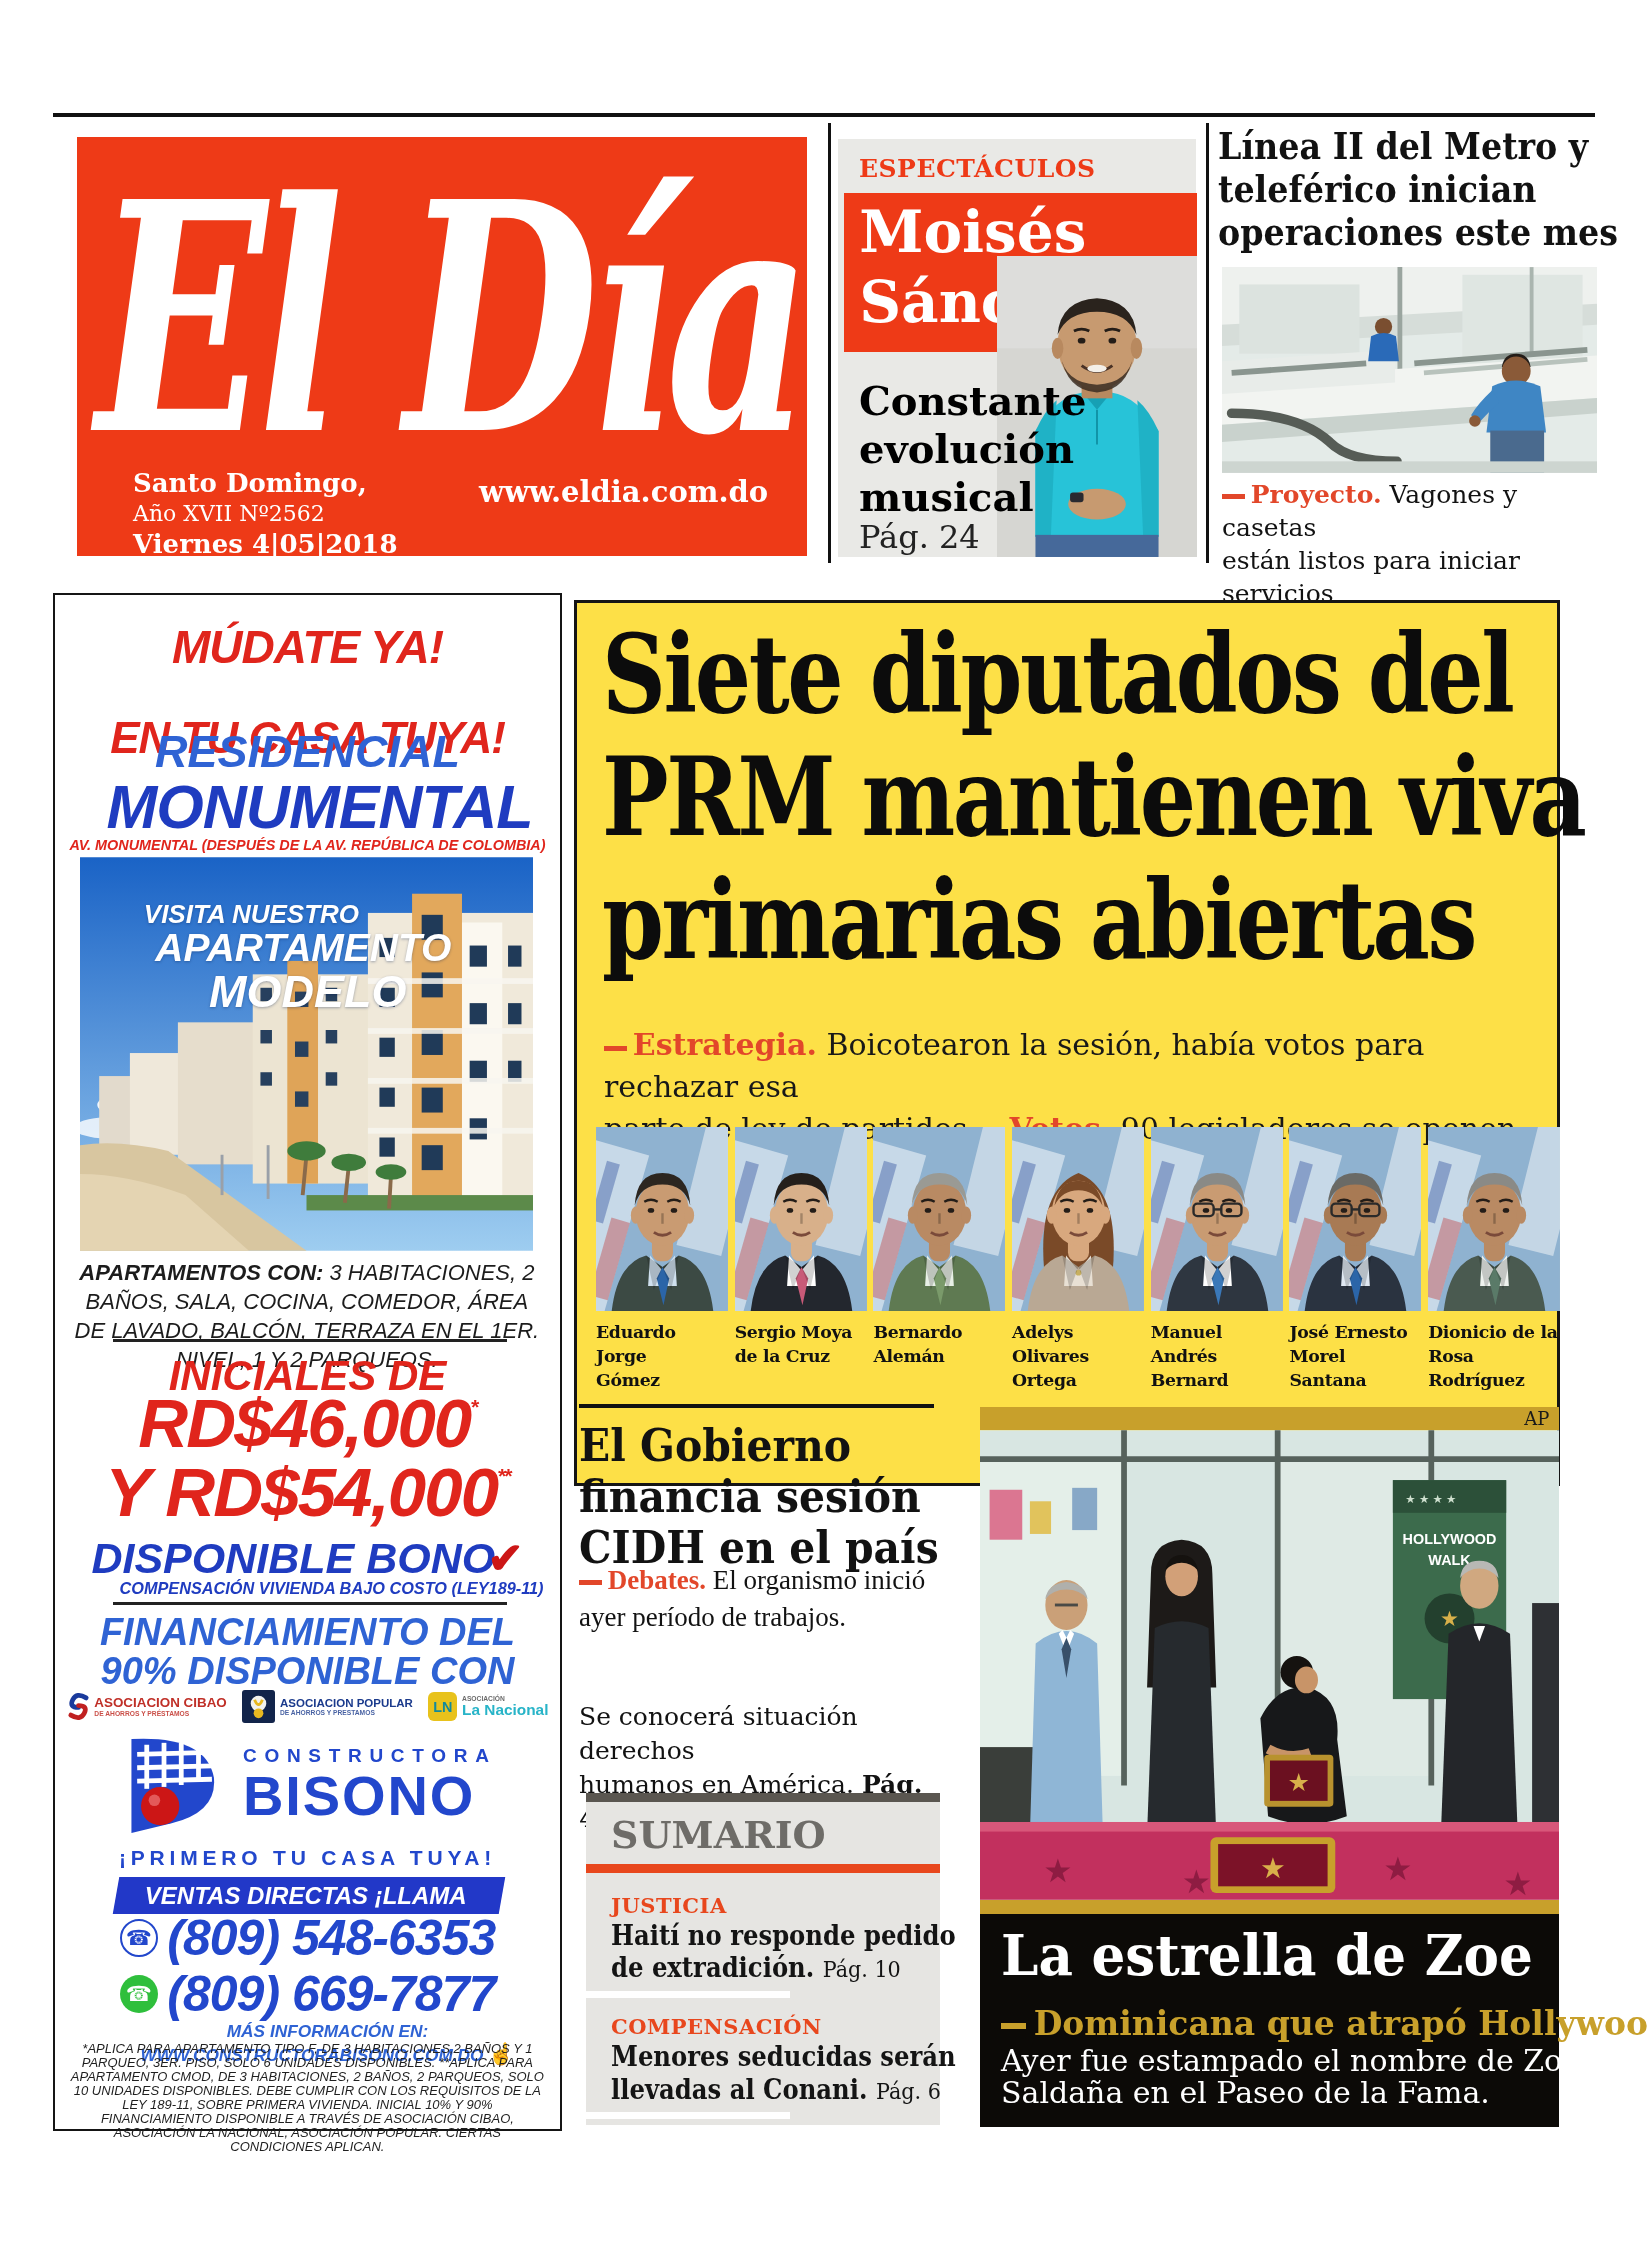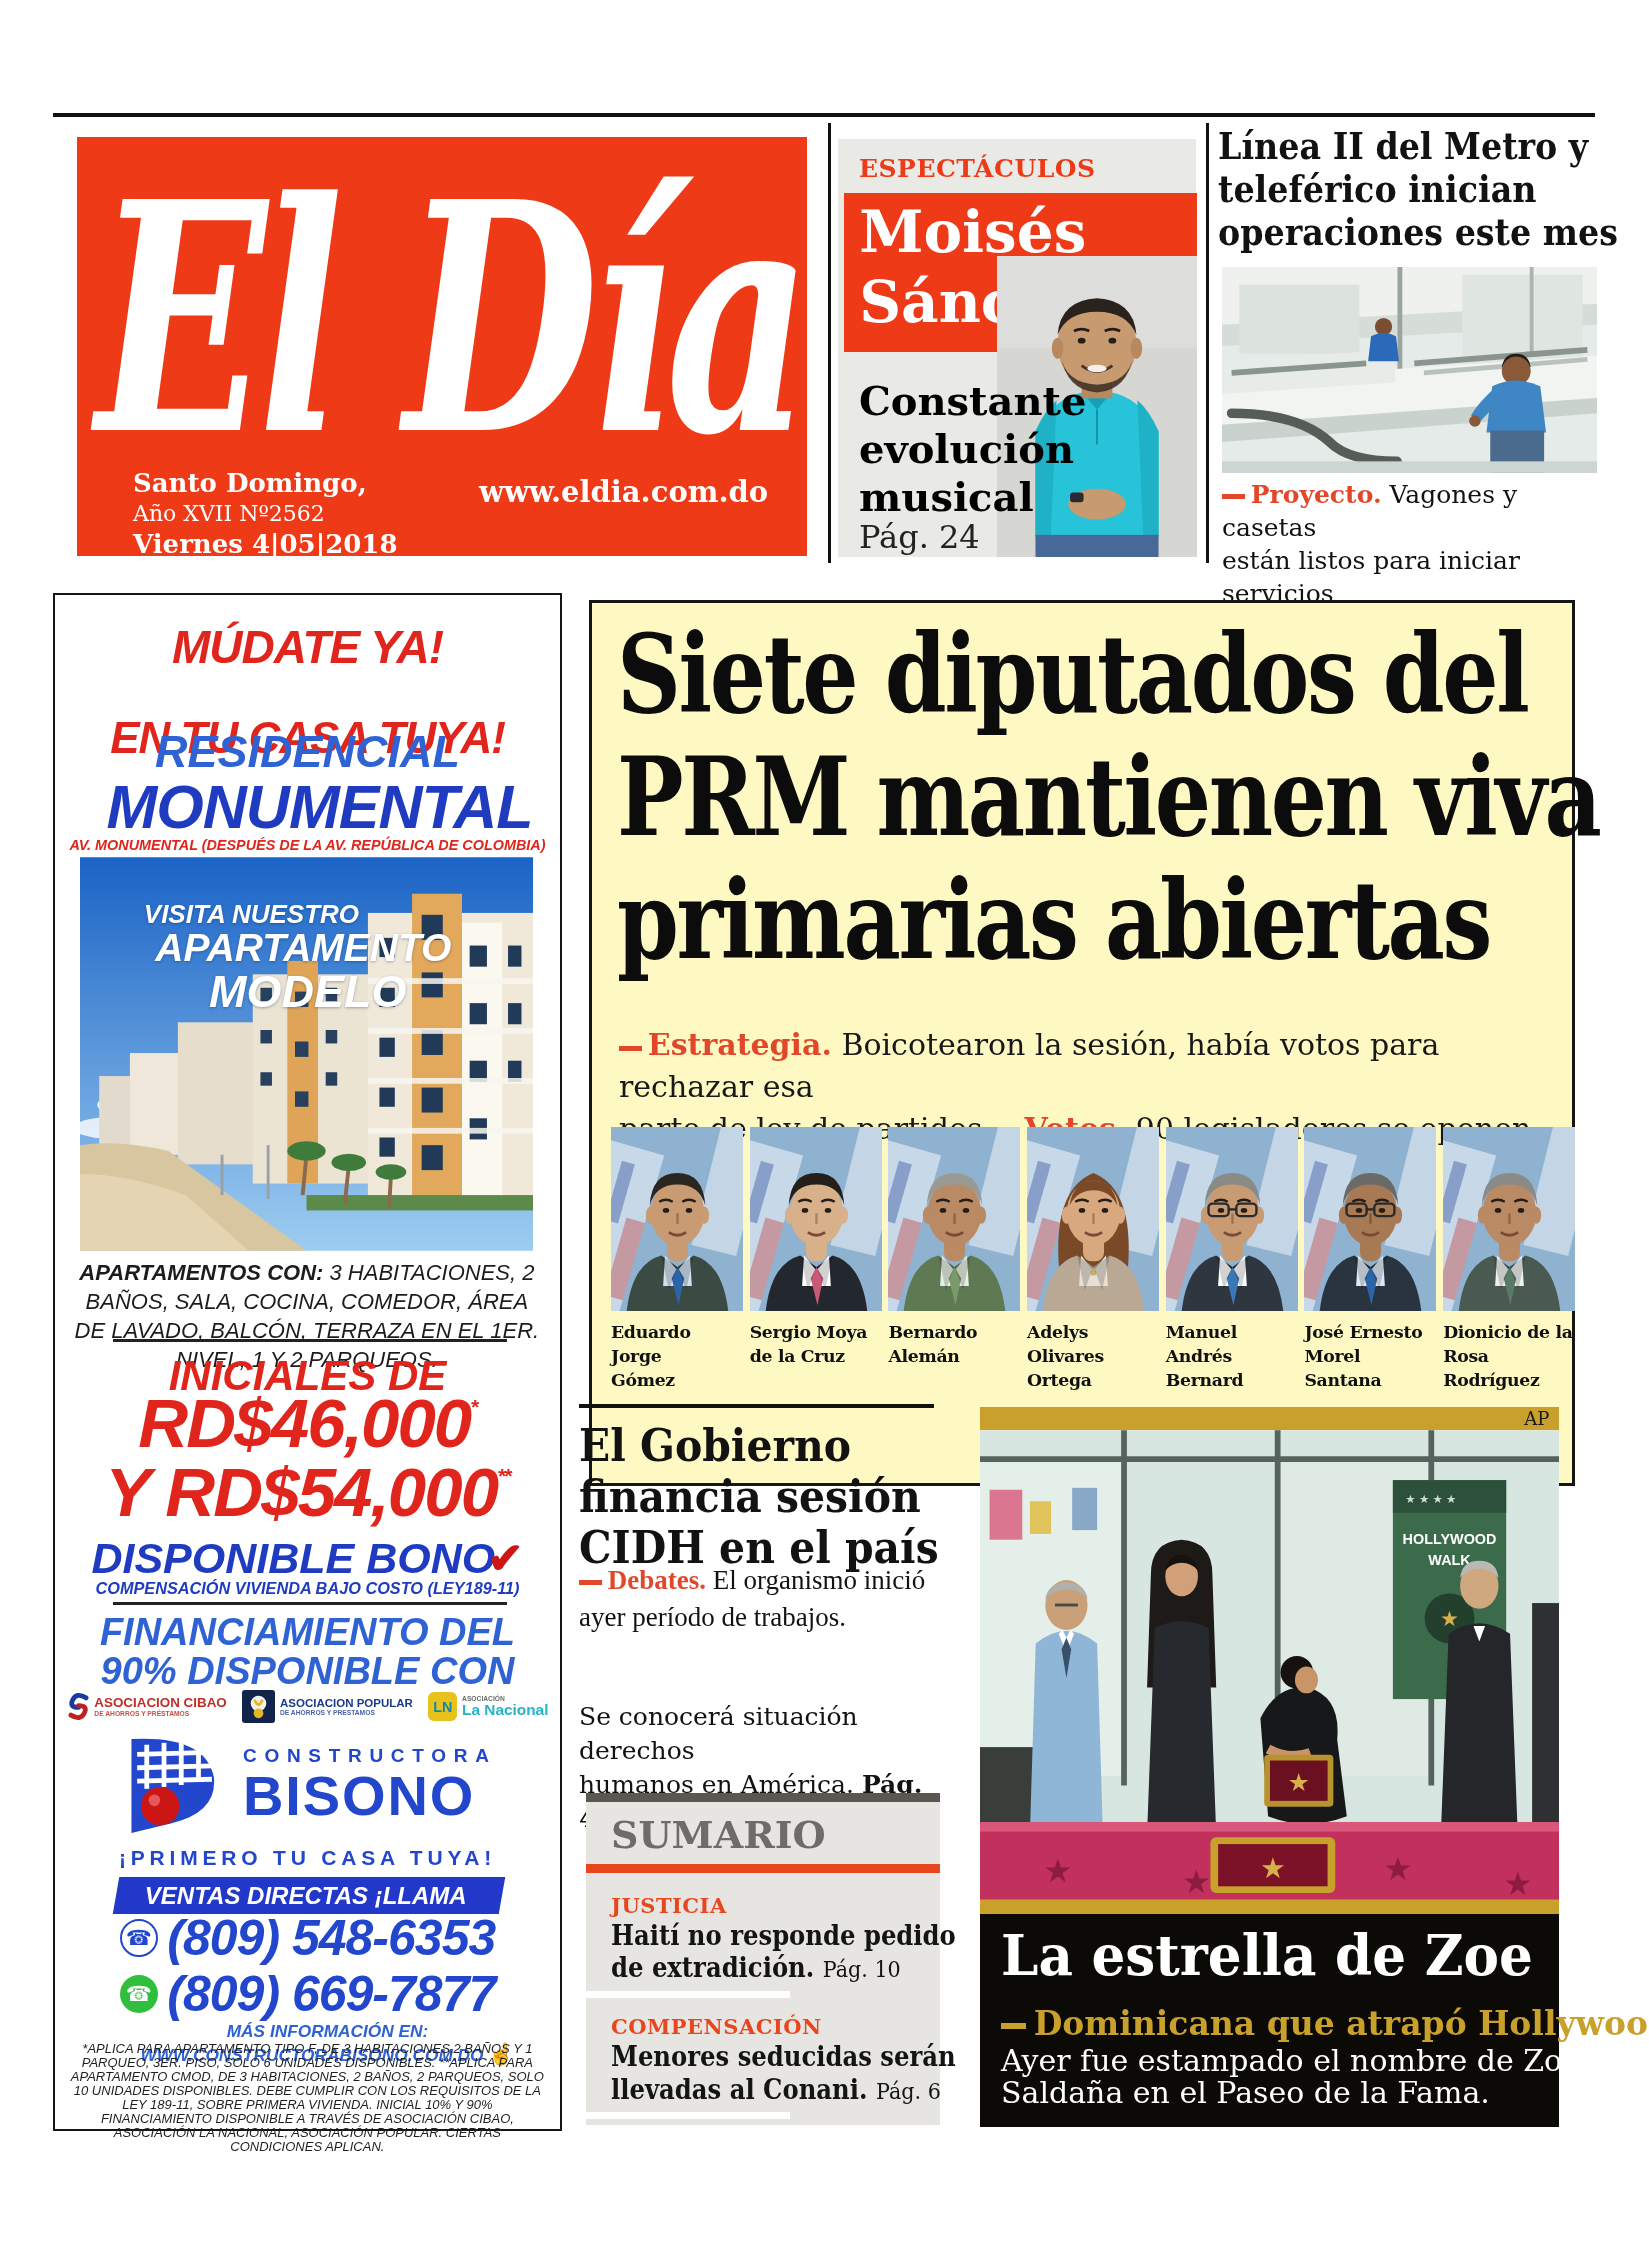--- a/index.html
+++ b/index.html
@@ -30,21 +30,21 @@
   #esp-page{position:absolute;left:21px;top:379px;font-size:32px;color:#222;}
   
   #tr-head{left:1218px;top:125px;width:384px;font-size:37px;line-height:43px;font-weight:bold;}
   #tr-photo{left:1222px;top:267px;width:375px;height:206px;}
   #tr-cap{left:1222px;top:478px;width:380px;font-size:25px;line-height:33px;}
   .kdash{display:inline-block;width:23px;height:4.8px;background:var(--kicker_red);margin-right:5.8px;vertical-align:3.8px;}
   .kdash.sm{width:17.3px;height:3.8px;}
   .kick{color:var(--kicker_red);font-weight:bold;}
   .pg{font-size:.88em;}
   
-  #main-box{left:574px;top:600px;width:986px;height:886px;border:3.8px solid #151515;background:#fef9c3;box-sizing:border-box;margin-left:15px;}
+  #main-box{left:574px;top:600px;width:986px;height:886px;border:3.8px solid #151515;background:#fde047;box-sizing:border-box;}
   .mh{position:absolute;left:25px;font-size:108px;font-weight:bold;letter-spacing:-2.9px;line-height:1;
       transform:scaleX(.82);transform-origin:left top;white-space:nowrap;color:#0c0c0c;}
   #sub{position:absolute;left:27px;top:421px;width:946px;font-size:30px;line-height:42px;color:#181818;}
   #deps{position:absolute;left:19px;top:524px;display:flex;gap:6.7px;}
   .dep{width:132px;}
   .dep-photo{width:132px;height:184px;overflow:hidden;background:#9ab6cc;}
   .dep-photo svg{display:block;}
   .dep-name{margin-top:8.6px;font-size:17.3px;line-height:24px;font-weight:bold;letter-spacing:-0.3px;color:#111;}
   
   #gob-rule{left:579px;top:1404px;width:355px;height:3.8px;background:#111;}
@@ -305,21 +305,21 @@
       </div>
     </div>
 
     <div class="c" id="ad-feat"><span class="b">APARTAMENTOS CON:</span><span> 3 HABITACIONES, 2 BAÑOS, SALA, COCINA, COMEDOR, ÁREA DE LAVADO, BALCÓN, TERRAZA EN EL 1ER. NIVEL, 1 Y 2 PARQUEOS.</span></div>
 
     <div class="adline" id="adl1"></div>
     <div class="c adred" id="ad6">INICIALES DE</div>
     <div class="c adred" id="ad7"><span>RD$46,000</span><span class="sup">*</span></div>
     <div class="c adred" id="ad8"><span>Y RD$54,000</span><span class="sup">**</span></div>
     <div class="c" id="ad9" style="color:#1f3cc0;"><span>DISPONIBLE BONO</span><span class="chk">✔</span></div>
-    <div class="c" id="ad10" style="color:#1f3cc0;">COMPENSACIÓN VIVIENDA BAJO COSTO (LEY189-11)</div>
+    <div class="c" id="ad10" style="color:#1f3cc0;padding-left:24px;">COMPENSACIÓN VIVIENDA BAJO COSTO (LEY189-11)</div>
     <div class="adline" id="adl2"></div>
     <div class="c adblue2" id="ad11">FINANCIAMIENTO DEL</div>
     <div class="c adblue2" id="ad12">90% DISPONIBLE CON</div>
 
     <div id="banks">
       <div class="bank">
         <svg width="23" height="33" viewBox="0 0 24 34">
           <path d="M20 8 Q10 2 6 10 Q2 18 12 18" fill="none" stroke="#1a3a9c" stroke-width="5" stroke-linecap="round"></path>
           <path d="M4 26 Q14 32 18 24 Q22 16 12 16" fill="none" stroke="#c02020" stroke-width="5" stroke-linecap="round"></path>
         </svg>

